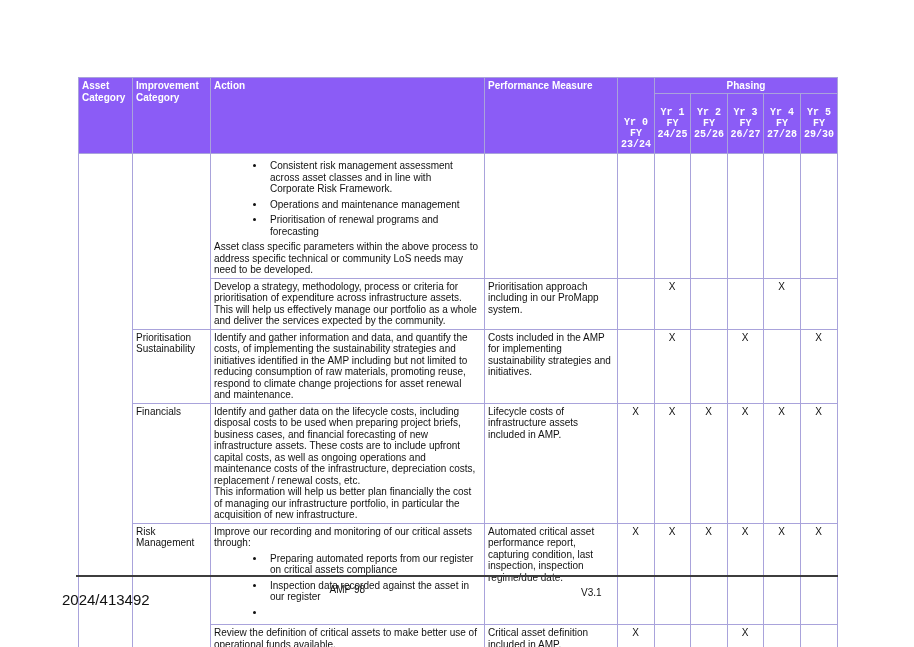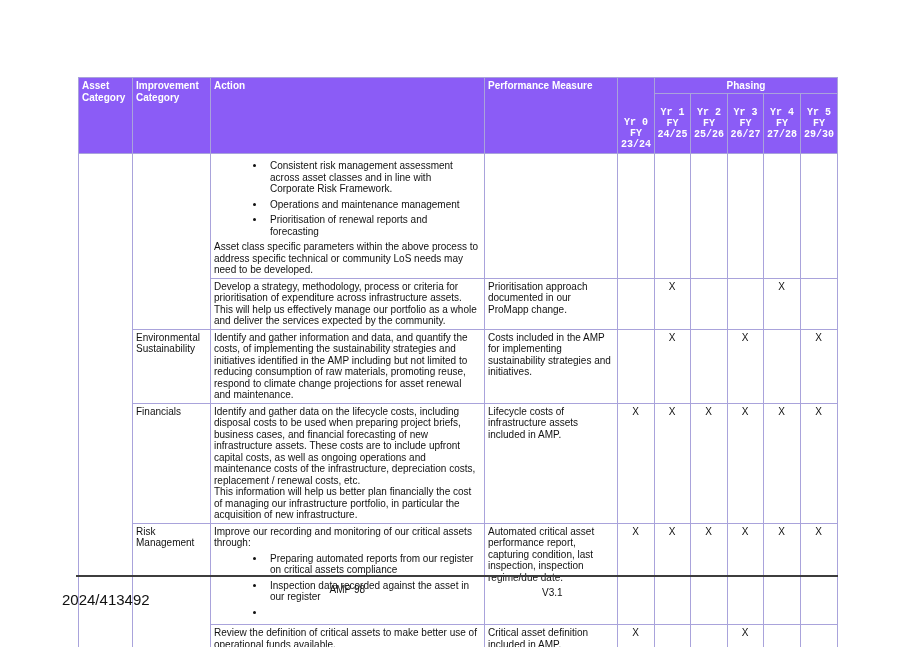--- a/index.html
+++ b/index.html
@@ -45,21 +45,21 @@
   td.xcell{ text-align:center; vertical-align:middle; padding:0; font-size:10px;}
   td.action p{margin:0;}
   td.action ul{margin:0;padding:0 0 0 48px;list-style:disc outside;}
   td.action li{margin:4px;padding-left:4px;}
   td.perf{}
 
   
   .footer-line{position:absolute;left:76px;top:575px;width:762px;height:2px;background:#3d3d3d;}
   .footer-doc{position:absolute;left:62px;top:591px;font-size:15px;color:#111;}
   .footer-center{position:absolute;left:285px;top:584px;width:80px;text-align:right;font-size:10px;color:#111;}
-  .footer-version{position:absolute;left:542px;top:587px;font-size:10px;color:#111;}
+  .footer-version{position:absolute;left:581px;top:587px;font-size:10px;color:#111;}
 </style>
 </head>
 <body>
 
 <div class="page">
 
   <table class="plan">
     <colgroup>
       <col style="width:54px">
         <col style="width:78px">
@@ -114,44 +114,44 @@
       </tr>
     </thead>
     <tbody>
       <tr class="r1">
         <td rowspan="6"></td>
         <td rowspan="2" class="improv"></td>
         <td class="action">
           <ul>
             <li>Consistent risk management assessment across asset classes and in line with Corporate Risk Framework.</li>
             <li>Operations and maintenance management</li>
-            <li>Prioritisation of renewal reports and forecasting</li>
+            <li>Prioritisation of renewal programs and forecasting</li>
           </ul>
           <p>Asset class specific parameters within the above process to address specific technical or community LoS needs may need to be developed.</p>
         </td>
         <td class="perf"></td>
         <td class="xcell"></td>
         <td class="xcell"></td>
         <td class="xcell"></td>
         <td class="xcell"></td>
         <td class="xcell"></td>
         <td class="xcell"></td>
       </tr>
       <tr class="r2">
         <td class="action">Develop a strategy, methodology, process or criteria for prioritisation of expenditure across infrastructure assets. This will help us effectively manage our portfolio as a whole and deliver the services expected by the community.</td>
-        <td class="perf">Prioritisation approach documented in our ProMapp change.</td>
+        <td class="perf">Prioritisation approach including in our ProMapp system.</td>
         <td class="xcell"></td>
         <td class="xcell">X</td>
         <td class="xcell"></td>
         <td class="xcell"></td>
         <td class="xcell">X</td>
         <td class="xcell"></td>
       </tr>
       <tr class="r3">
-        <td class="improv">Environmental Sustainability</td>
+        <td class="improv">Prioritisation Sustainability</td>
         <td class="action">Identify and gather information and data, and quantify the costs, of implementing the sustainability strategies and initiatives identified in the AMP including but not limited to reducing consumption of raw materials, promoting reuse, respond to climate change projections for asset renewal and maintenance.</td>
         <td class="perf">Costs included in the AMP for implementing sustainability strategies and initiatives.</td>
         <td class="xcell"></td>
         <td class="xcell">X</td>
         <td class="xcell"></td>
         <td class="xcell">X</td>
         <td class="xcell"></td>
         <td class="xcell">X</td>
       </tr>
       <tr class="r4">

